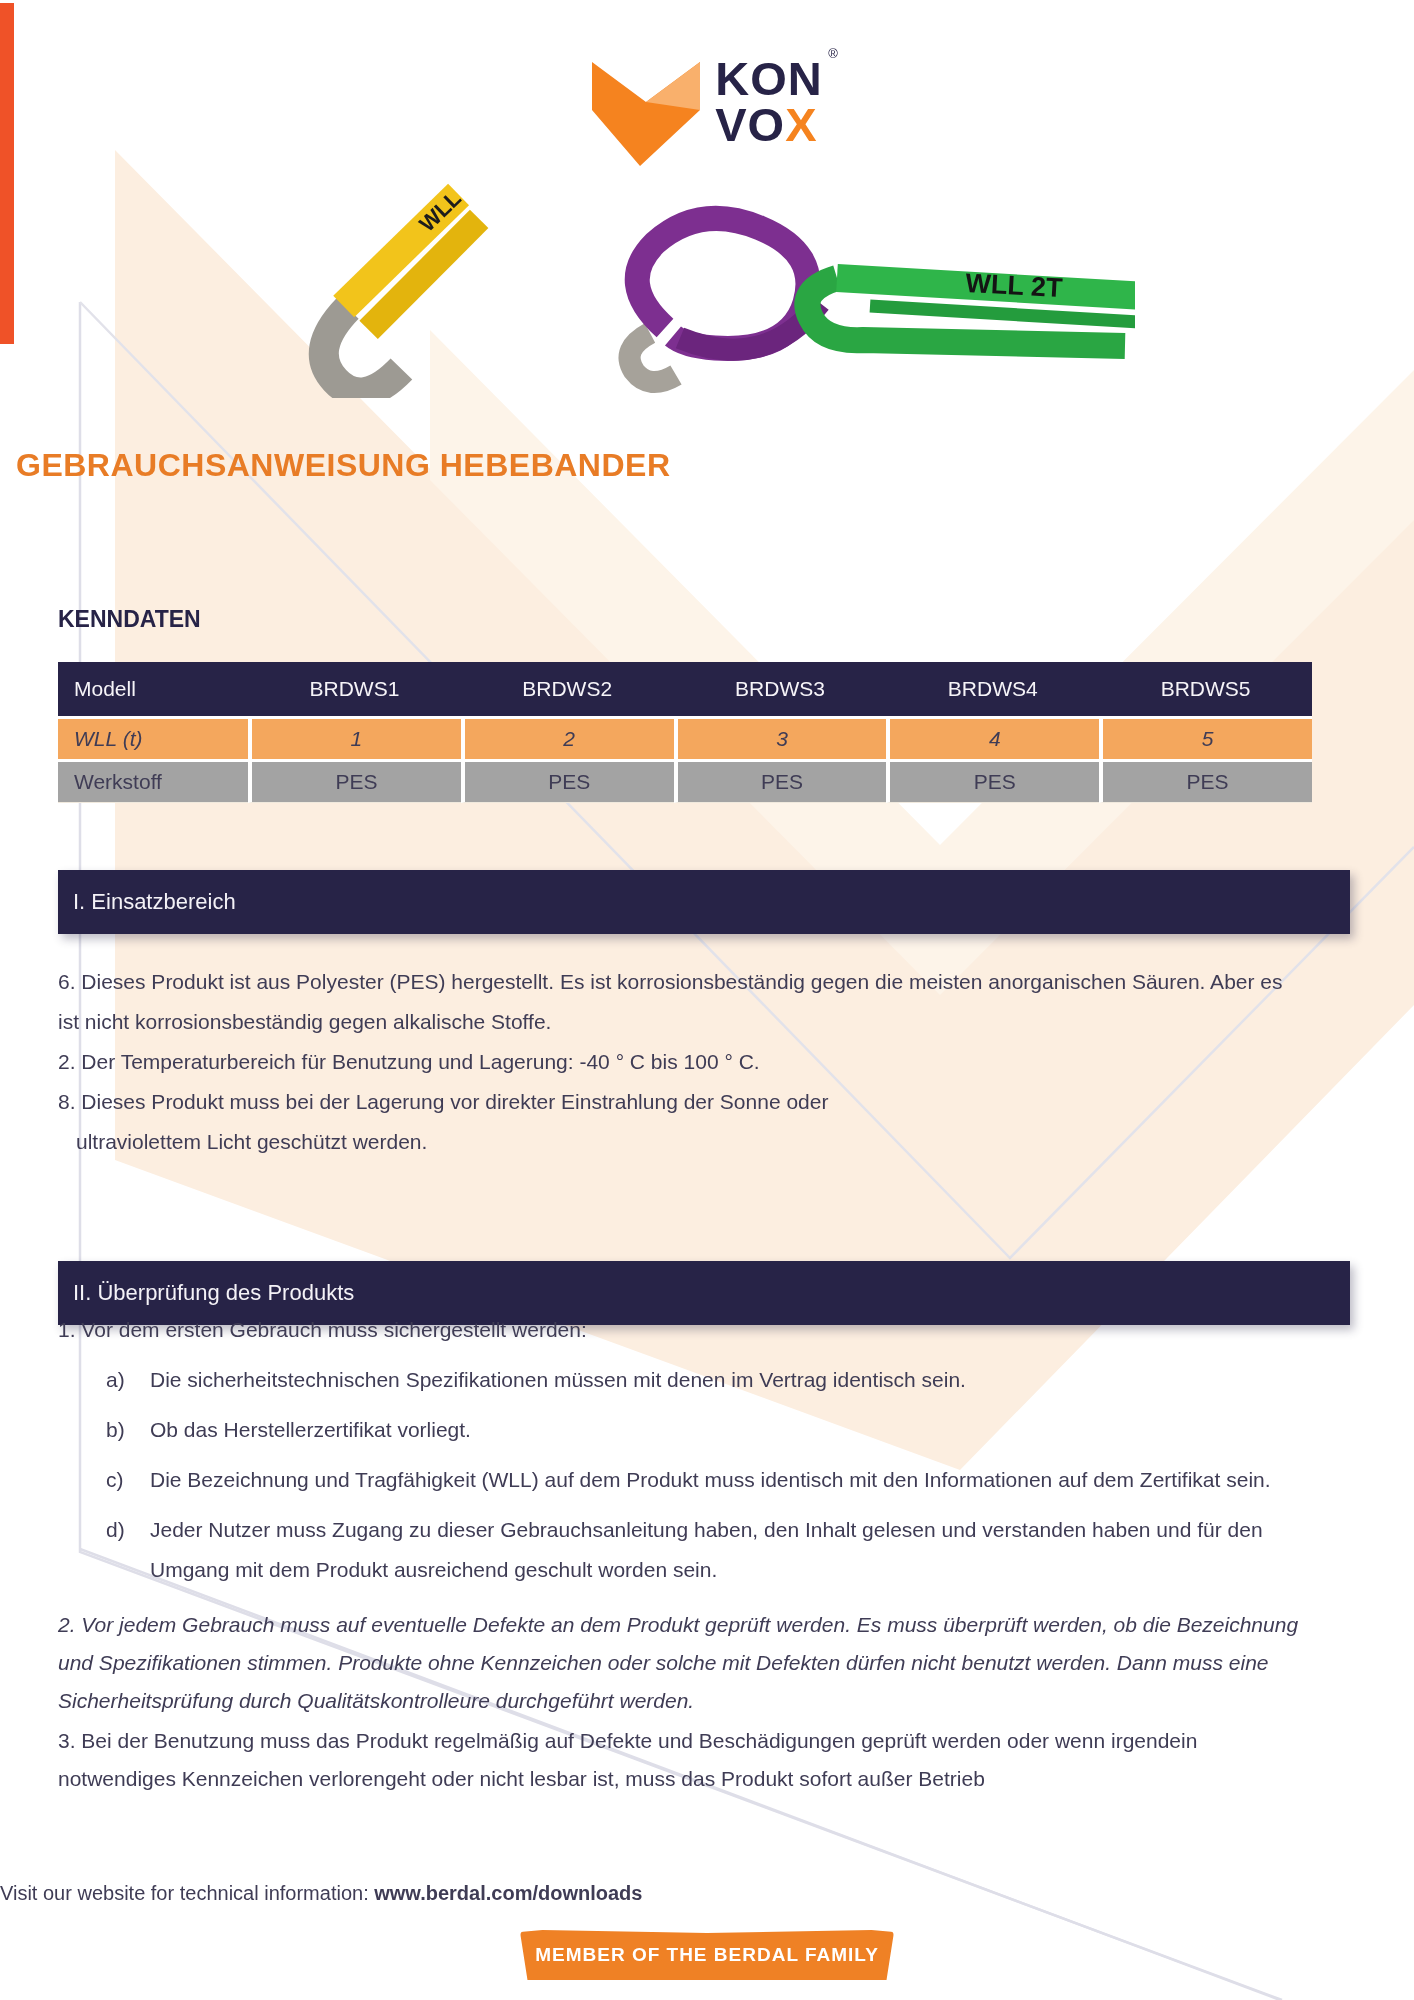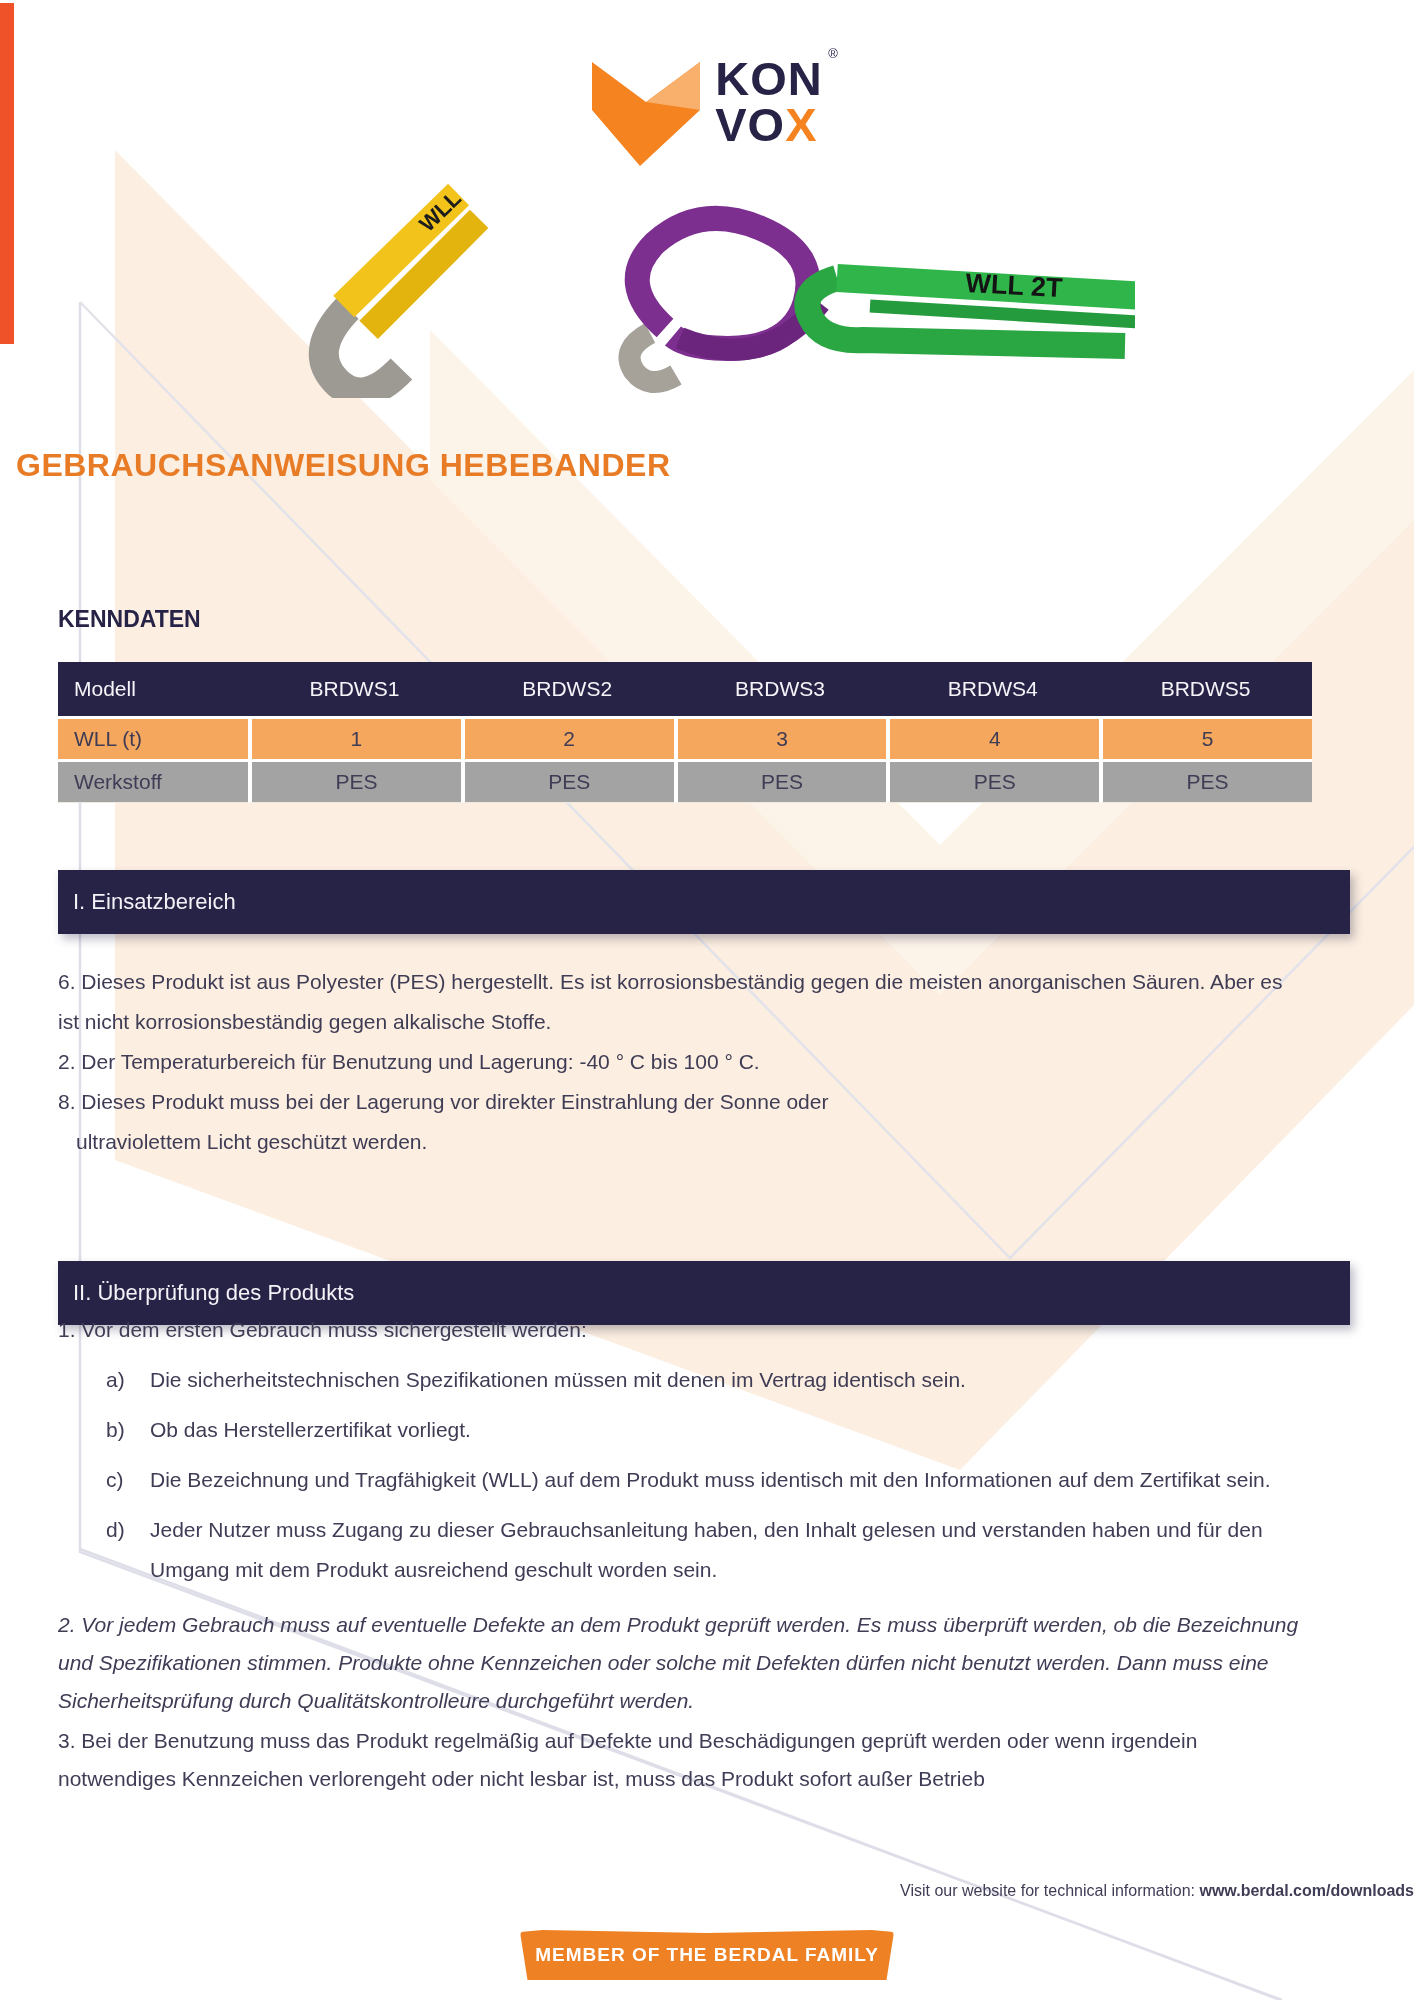--- a/index.html
+++ b/index.html
@@ -23,21 +23,21 @@
   .title{position:absolute;left:16px;top:447px;width:1414px;text-align:left;
     font-size:32px;font-weight:800;letter-spacing:0.5px;color:#E87C26;}
   
   .kenndaten{position:absolute;left:58px;top:606px;font-size:23px;font-weight:bold;color:#272347;}
   
   .spec-table{position:absolute;left:58px;top:662px;width:1254px;border-collapse:separate;border-spacing:0;table-layout:fixed;font-size:21px;}
   .spec-table th{background:#272347;color:#F6F4F8;font-weight:400;height:52px;text-align:center;}
   .spec-table th:first-child{text-align:left;padding-left:16px;}
   .spec-table td{height:38px;text-align:center;color:#3F3C55;}
   .spec-table td:first-child{text-align:left;padding-left:16px;}
-  .row-wll td{background:#F4A75D;border-top:3px solid #ffffff;}
+  .row-wll td{background:#F4A75D;border-top:3px solid #ffffff;font-style:italic;}
   .row-wll td + td{border-left:4px solid #ffffff;}
   .row-werk td{background:#a3a3a3;border-top:3px solid #ffffff;border-bottom:1px solid #F0E9DD;}
   .row-werk td + td{border-left:4px solid #ffffff;}
   
   .bar{position:absolute;left:58px;width:1292px;height:64px;background:#272347;color:#F4F2F7;
     font-size:22px;display:flex;align-items:center;padding-left:15px;box-sizing:border-box;
     box-shadow:4px 5px 9px rgba(39,35,71,0.30);text-align:center;}
   #bar1{top:870px;}
   #bar2{top:1236px;margin-top:25px;}
   
@@ -46,21 +46,21 @@
   #sec1 .indent{padding-left:18px;}
   #sec2{top:1310px;line-height:40px;}
   .ablist{margin:10px 0 0 0;padding:0;list-style:none;}
   .ablist li{display:flex;margin-bottom:10px;}
   .ablist .lbl{width:44px;margin-left:48px;flex:none;}
   .ablist .itxt{flex:1;}
   .para{line-height:38px;}
   #p2-2{margin-top:16px;font-style:italic;}
   #p2-3{margin-top:2px;}
   
-  .footer-note{position:absolute;left:0;top:1882px;width:1414px;text-align:right;font-size:16px;color:#3F3C55;}
+  .footer-note{position:absolute;left:0;top:1882px;width:1414px;text-align:left;font-size:20px;color:#3F3C55;}
   .footer-note .url{font-weight:bold;}
   .badge{position:absolute;left:520px;top:1930px;width:374px;height:50px;background:#EF8125;
     color:#ffffff;font-weight:bold;font-size:19px;letter-spacing:1px;text-align:center;line-height:50px;
     border-radius:6px 6px 6px 6px;clip-path:polygon(0% 4%,6% 0%,50% 6%,94% 0%,100% 4%,98% 100%,2% 100%);}
 </style>
 </head>
 <body>
 
 <div id="page">
 

